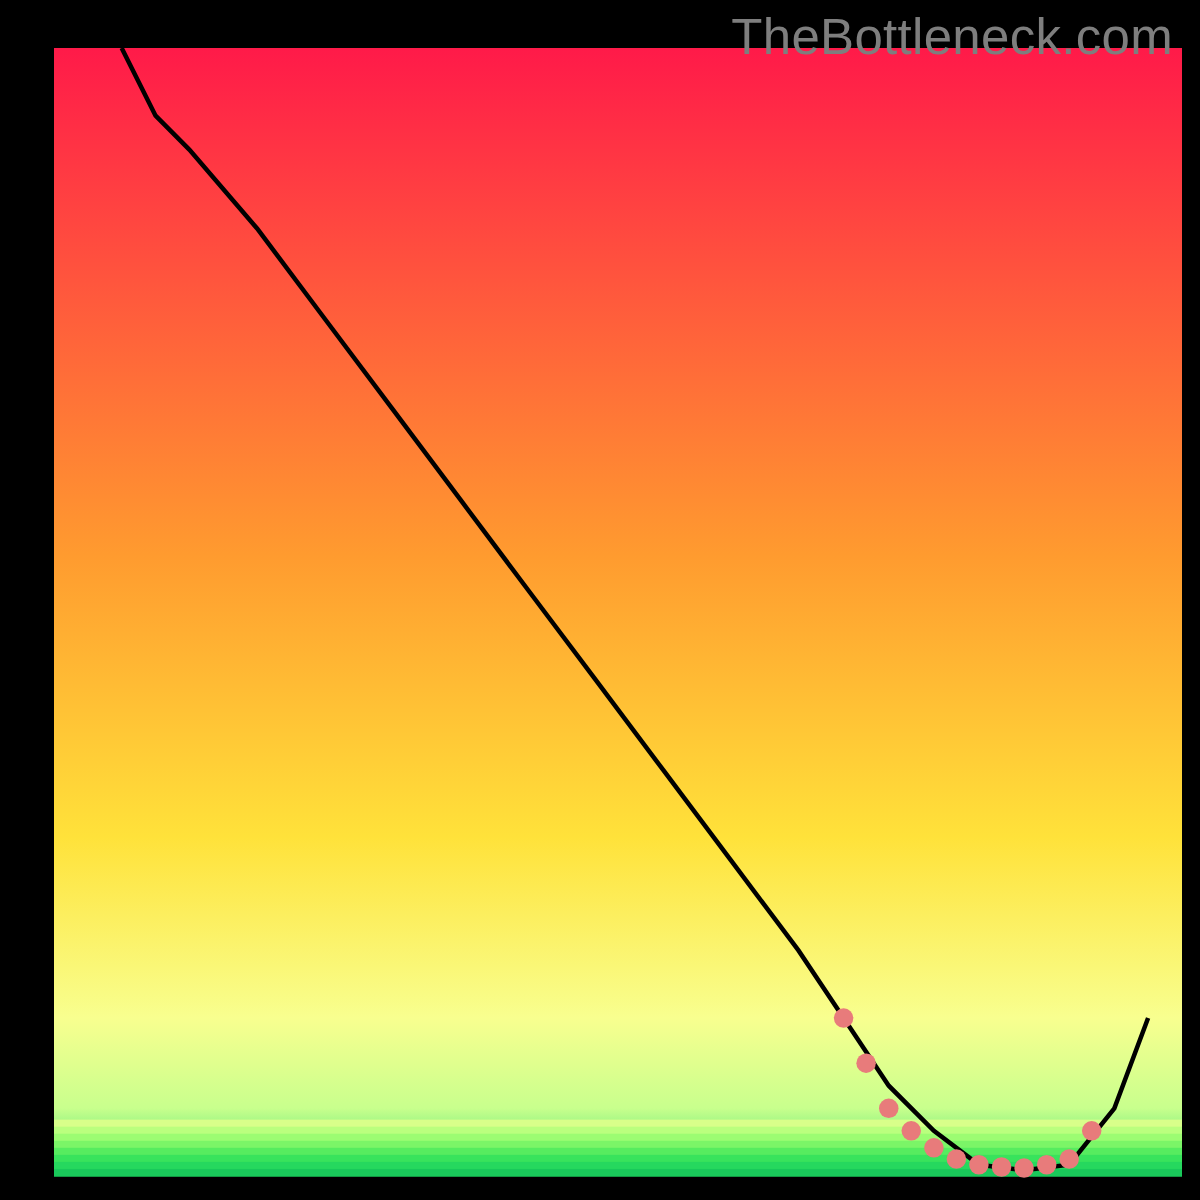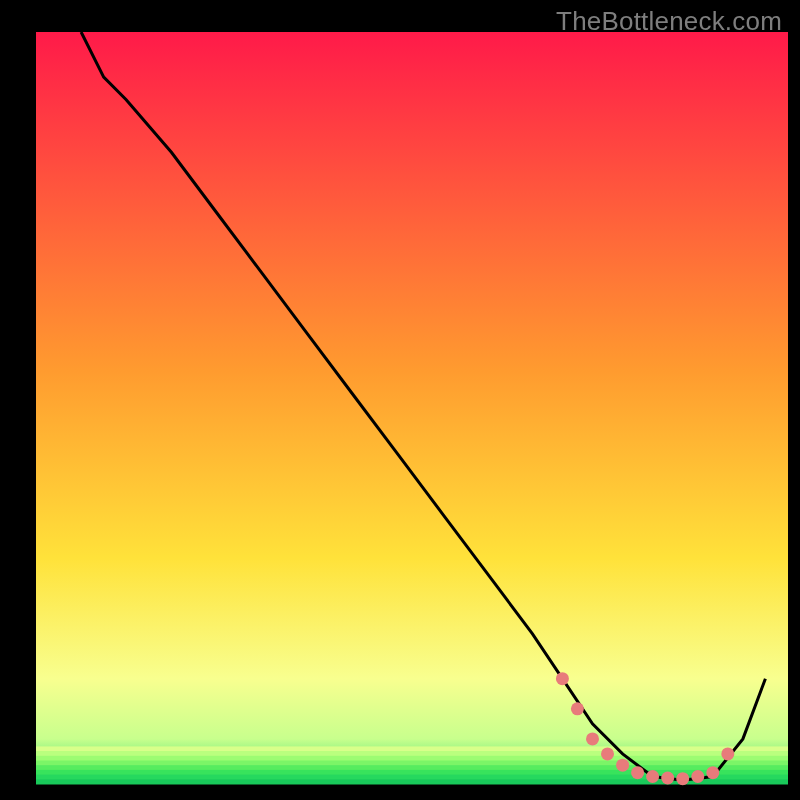--- a/index.html
+++ b/index.html
@@ -16,21 +16,21 @@
     height: 800px;
   }
   svg {
     display: block;
   }
   .watermark {
     position: absolute;
     top: 6px;
     right: 18px;
     font-family: Arial, Helvetica, sans-serif;
-    font-size: 26px;
+    font-size: 34px;
     color: #7e7e7e;
     letter-spacing: 0.2px;
     user-select: none;
   }
 </style>
 </head>
 <body>
 
 <div class="chart-container">
   <svg id="chart-svg" width="800" height="800" viewBox="0 0 800 800">

